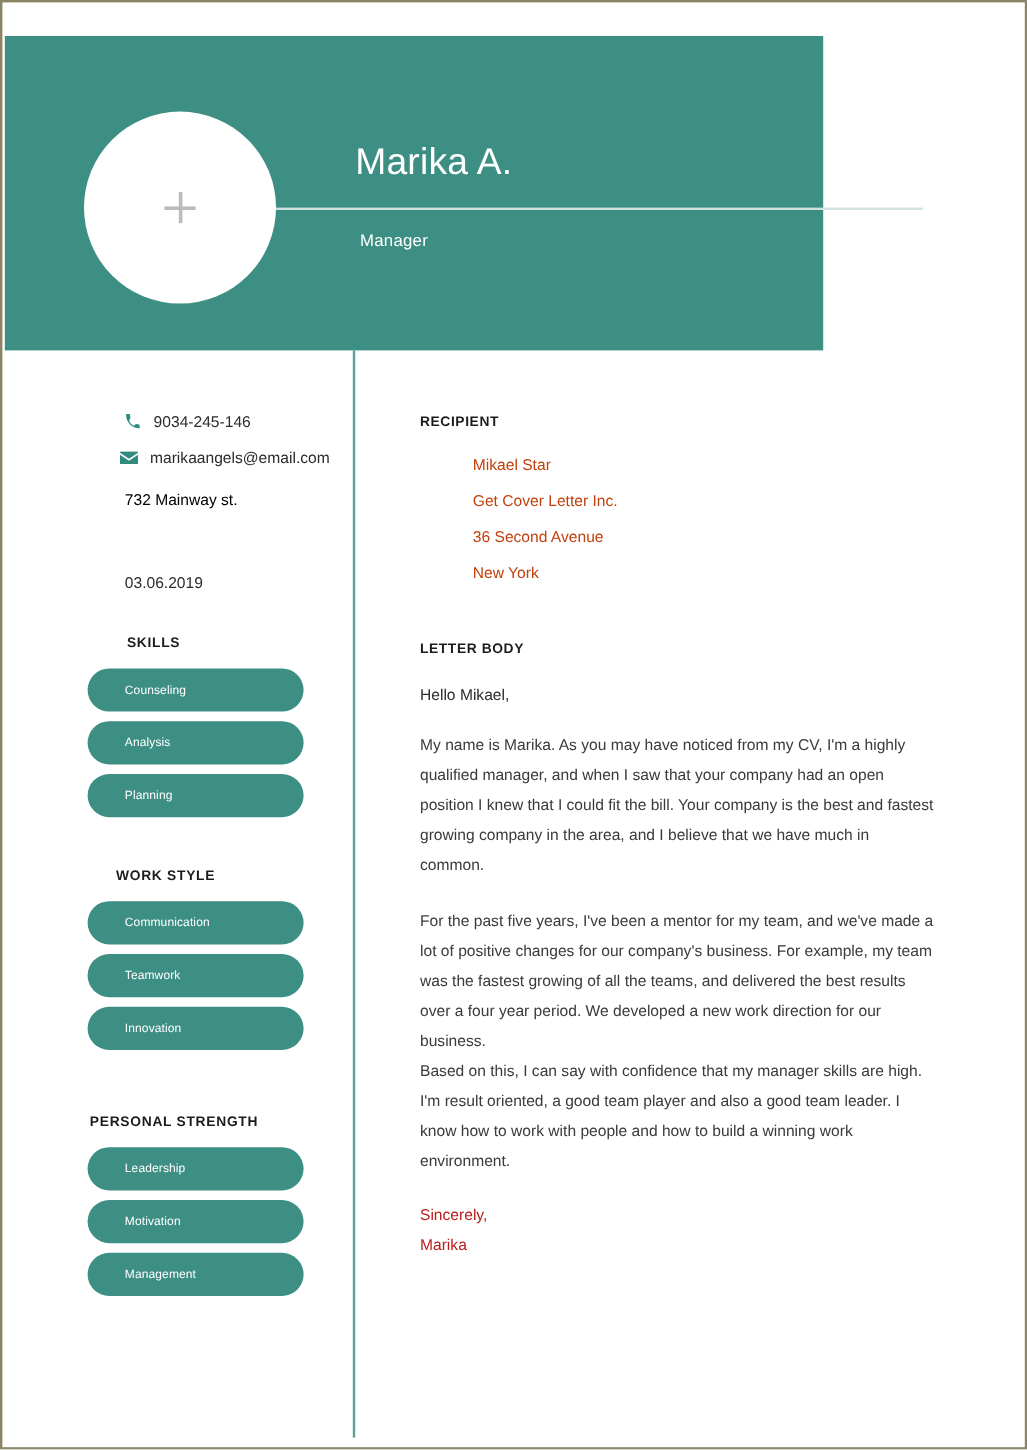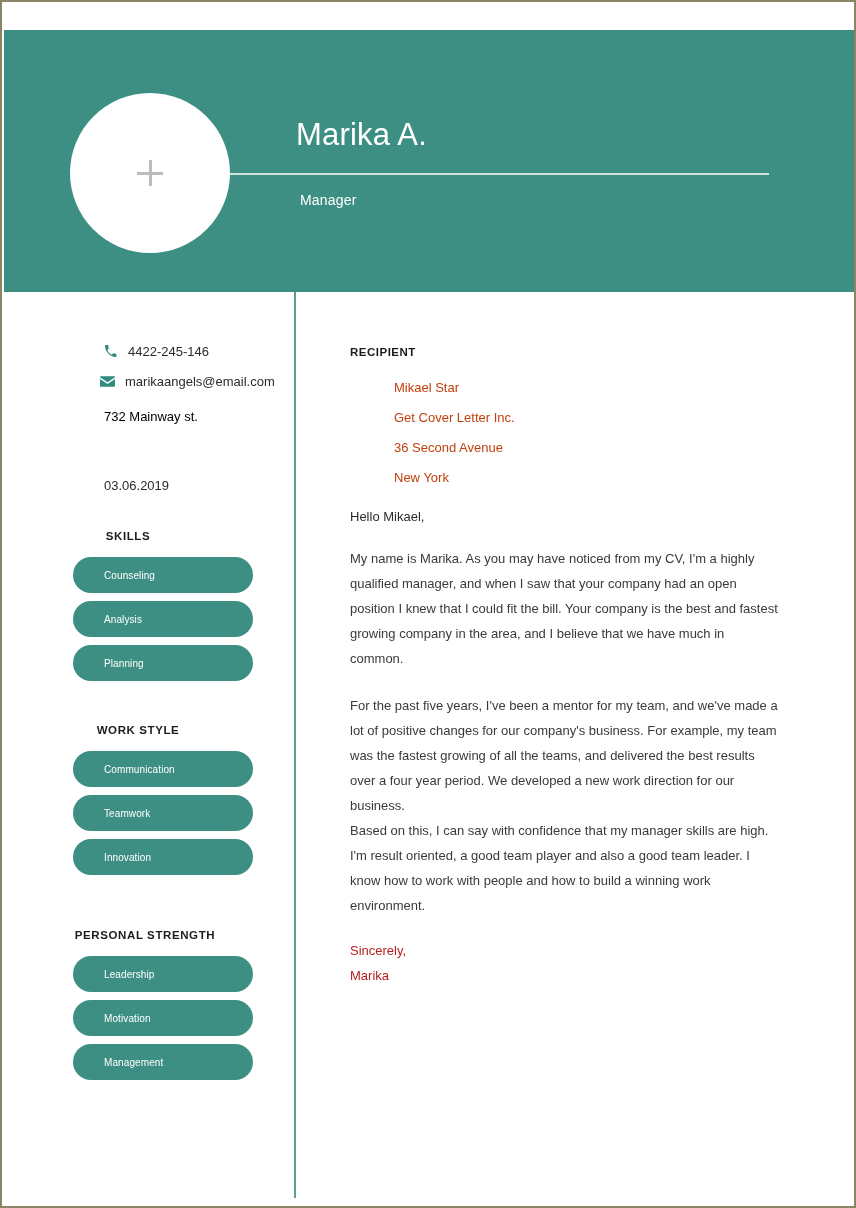--- a/index.html
+++ b/index.html
@@ -21,21 +21,21 @@
     background: #ffffff;
     border: 2px solid #8a8564;
     overflow: hidden;
   }
 
   
   .header {
     position: absolute;
     left: 2px;
     top: 28px;
-    width: 850px;
+    width: 682px;
     height: 262px;
     background: #3d8f84;
   }
 
   .avatar {
     position: absolute;
     left: 66px;
     top: 63px;
     width: 160px;
     height: 160px;
@@ -265,21 +265,21 @@
     <div class="divider"></div>
 
     <div class="sidebar">
 
       <div class="contact-line contact-phone">
         <span class="contact-ico">
           <svg width="13" height="13" viewBox="0 0 24 24" fill="currentColor">
             <path d="M6.6 10.8c1.6 3.2 4.3 5.8 7.5 7.4l2.5-2.5c.3-.3.8-.4 1.2-.3 1.2.4 2.6.6 4 .6.6 0 1.1.5 1.1 1.1V21c0 .6-.5 1.1-1.1 1.1C11.4 22.1 1.9 12.6 1.9 1.1 1.9.5 2.4 0 3 0h3.9c.6 0 1.1.5 1.1 1.1 0 1.4.2 2.8.6 4 .1.4 0 .9-.3 1.2L6.6 10.8z"></path>
           </svg>
         </span>
-        <span>4422-245-146</span>
+        <span>9034-245-146</span>
       </div>
 
       <div class="contact-line contact-email">
         <span class="contact-ico">
           <svg width="15" height="11" viewBox="0 0 20 14" fill="currentColor">
             <path d="M0 0h20v14H0z" opacity="0"></path>
             <path d="M1 0h18a1 1 0 0 1 1 1v.3L10 8.1.0 1.3V1a1 1 0 0 1 1-1zm19 3.5V13a1 1 0 0 1-1 1H1a1 1 0 0 1-1-1V3.5l10 6.8 10-6.8z"></path>
           </svg>
         </span>
         <span>marikaangels@email.com</span>
@@ -315,20 +315,21 @@
 
       <div class="lt-label label-recipient">RECIPIENT</div>
 
       <div class="recipient-list">
         <div>Mikael Star</div>
         <div>Get Cover Letter Inc.</div>
         <div>36 Second Avenue</div>
         <div>New York</div>
       </div>
 
+      <div class="lt-label label-body">LETTER BODY</div>
 
       <p class="greeting">Hello Mikael,</p>
 
       <p class="para">My name is Marika. As you may have noticed from my CV, I'm a highly qualified manager, and when I saw that your company had an open position I knew that I could fit the bill. Your company is the best and fastest growing company in the area, and I believe that we have much in common.</p>
 
       <p class="para">For the past five years, I've been a mentor for my team, and we've made a lot of positive changes for our company's business. For example, my team was the fastest growing of all the teams, and delivered the best results over a four year period. We developed a new work direction for our business.</p>
 
       <p class="para tight">Based on this, I can say with confidence that my manager skills are high. I'm result oriented, a good team player and also a good team leader. I know how to work with people and how to build a winning work environment.</p>
 
 

